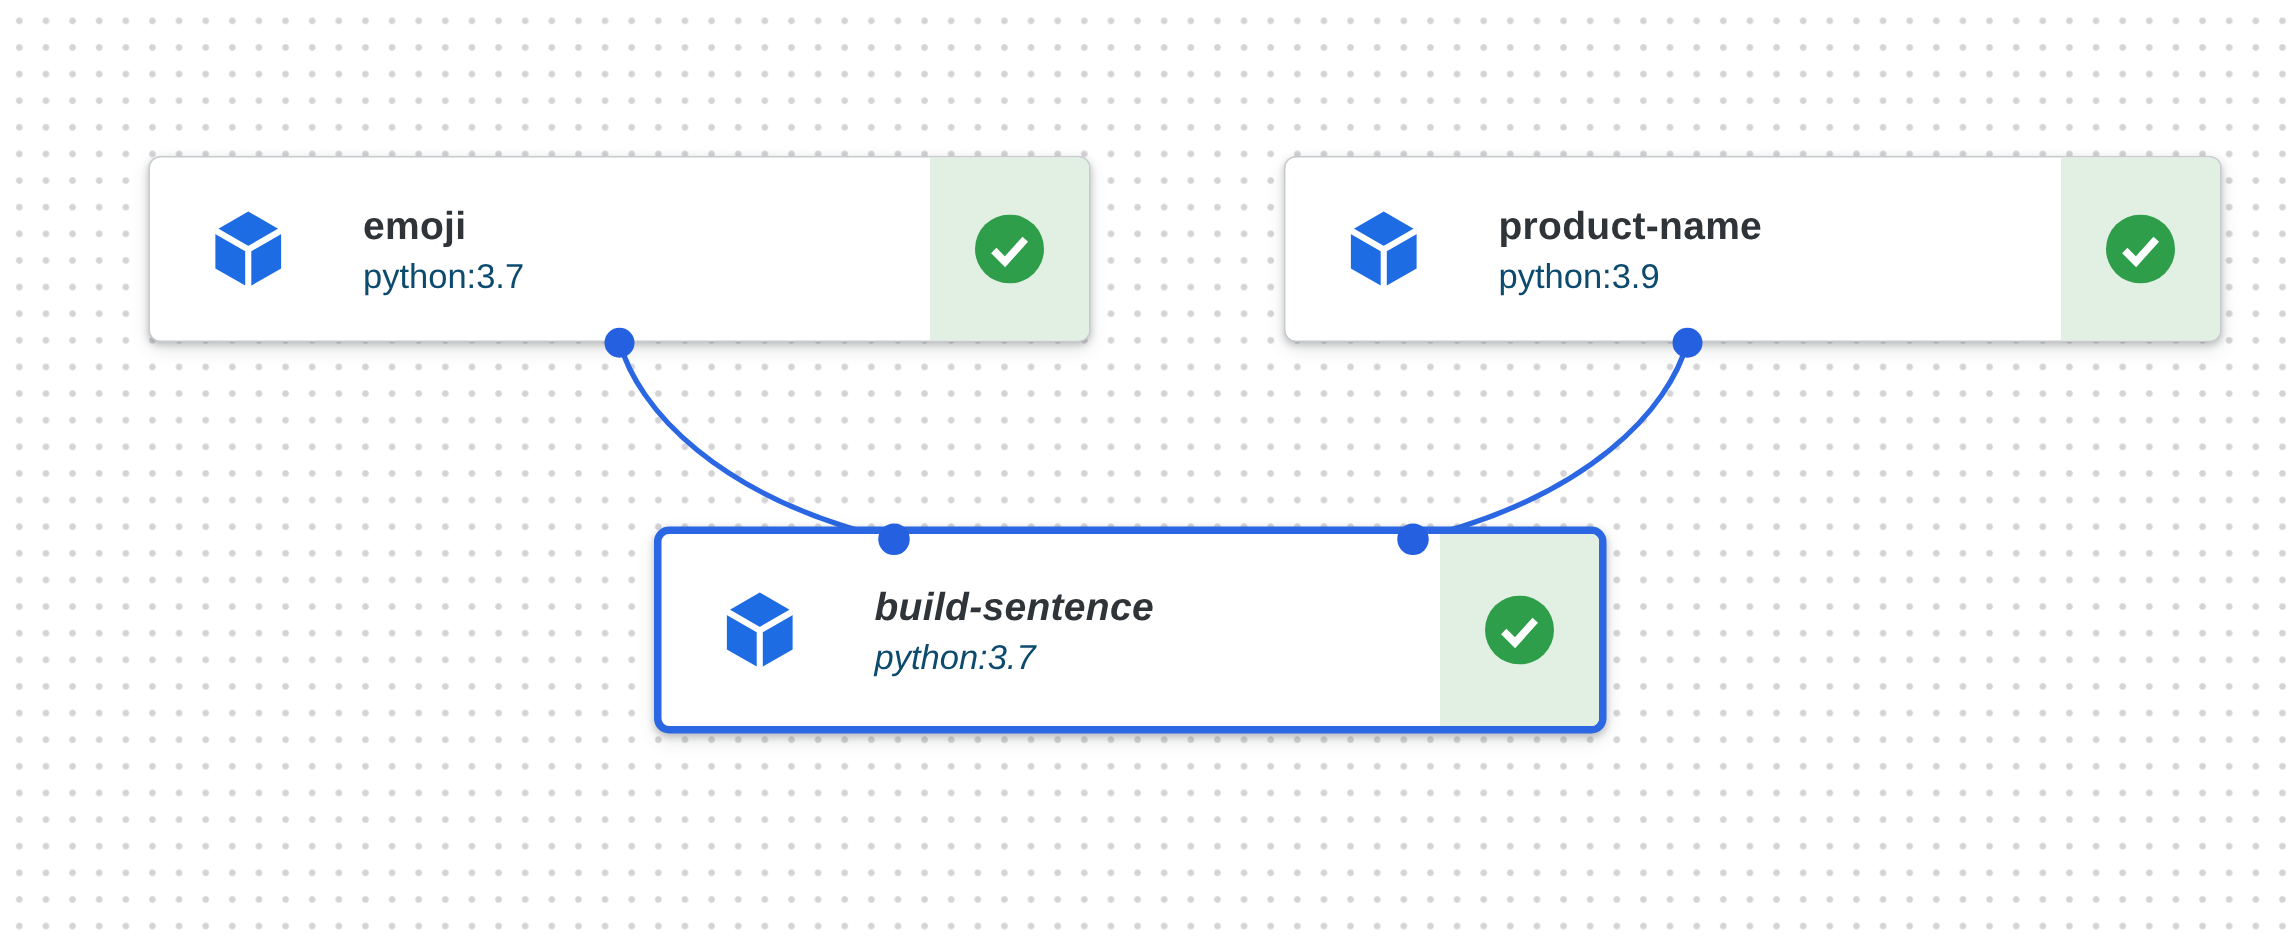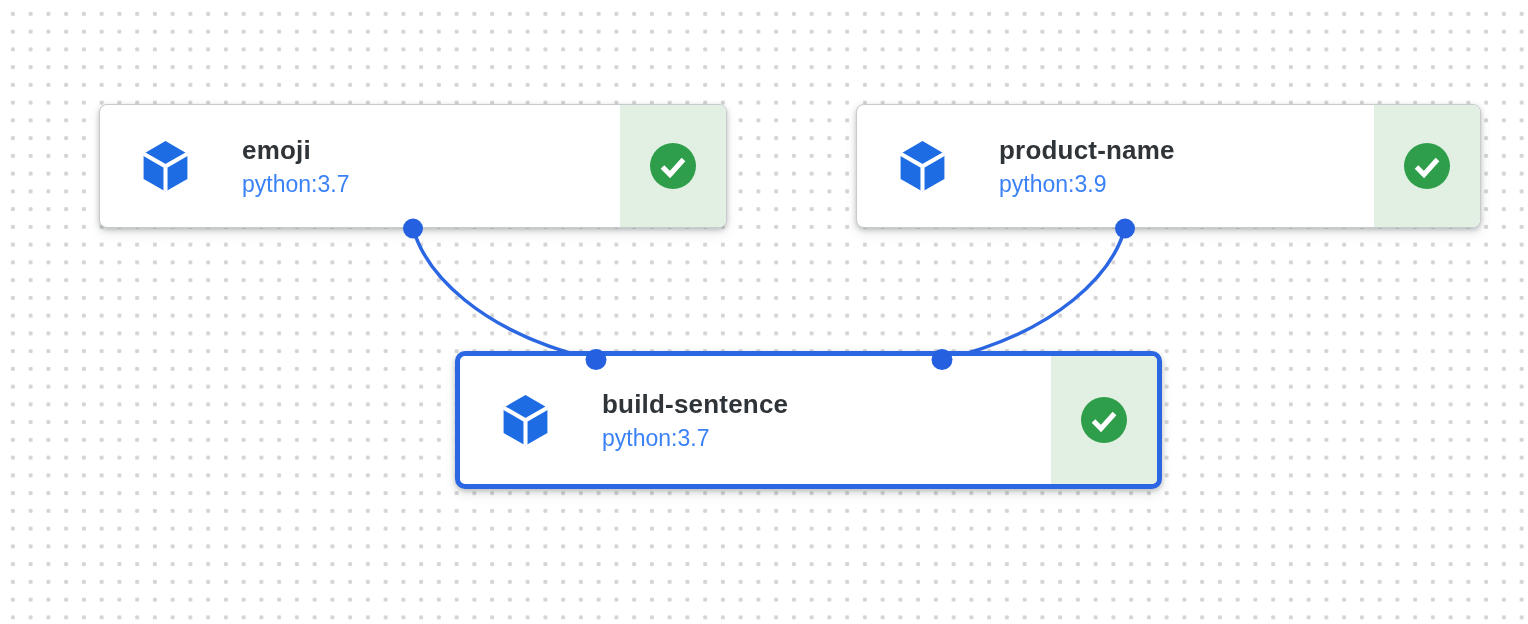--- a/index.html
+++ b/index.html
@@ -65,21 +65,21 @@
     line-height: 30px;
     font-weight: 700;
     color: #2f3439;
     letter-spacing: 0.2px;
     white-space: nowrap;
   }
   .node-subtitle {
     font-size: 23px;
     line-height: 28px;
     font-weight: 400;
-    color: #3b82f6;
+    color: #0c4a6e;
     white-space: nowrap;
   }
   .status-section {
     width: 106px;
     flex: 0 0 106px;
     background: #e2efe3;
     display: flex;
     align-items: center;
     justify-content: center;
   }
@@ -134,21 +134,21 @@
     <div class="status-section">
       <span class="check-icon">
         <svg width="46" height="46" viewBox="0 0 46 46">
           <circle cx="23" cy="23" r="23" fill="#2e9e4a"></circle>
           <path d="M12.5 24 L20 31.5 L33.5 16.5" fill="none" stroke="#ffffff" stroke-width="5"></path>
         </svg>
       </span>
     </div>
   </div>
 
-  <div class="node selected" style="left:455px; top:351px; width:707px; height:138px;">
+  <div class="node selected" style="left:436px; top:351px; width:635px; height:138px;font-style:italic;">
     <div class="node-body">
       <span class="cube-icon">
         <svg width="49" height="53" viewBox="0 0 48 52">
           <polygon points="24,1 45.5,13.4 45.5,38.2 24,50.6 2.5,38.2 2.5,13.4" fill="#1e6ce4"></polygon>
           <path d="M2.5 13.4 L24 25.8 L45.5 13.4 M24 25.8 V50.6" stroke="#ffffff" stroke-width="4" fill="none"></path>
         </svg>
       </span>
       <div class="node-text">
         <div class="node-title">build-sentence</div>
         <div class="node-subtitle">python:3.7</div>

